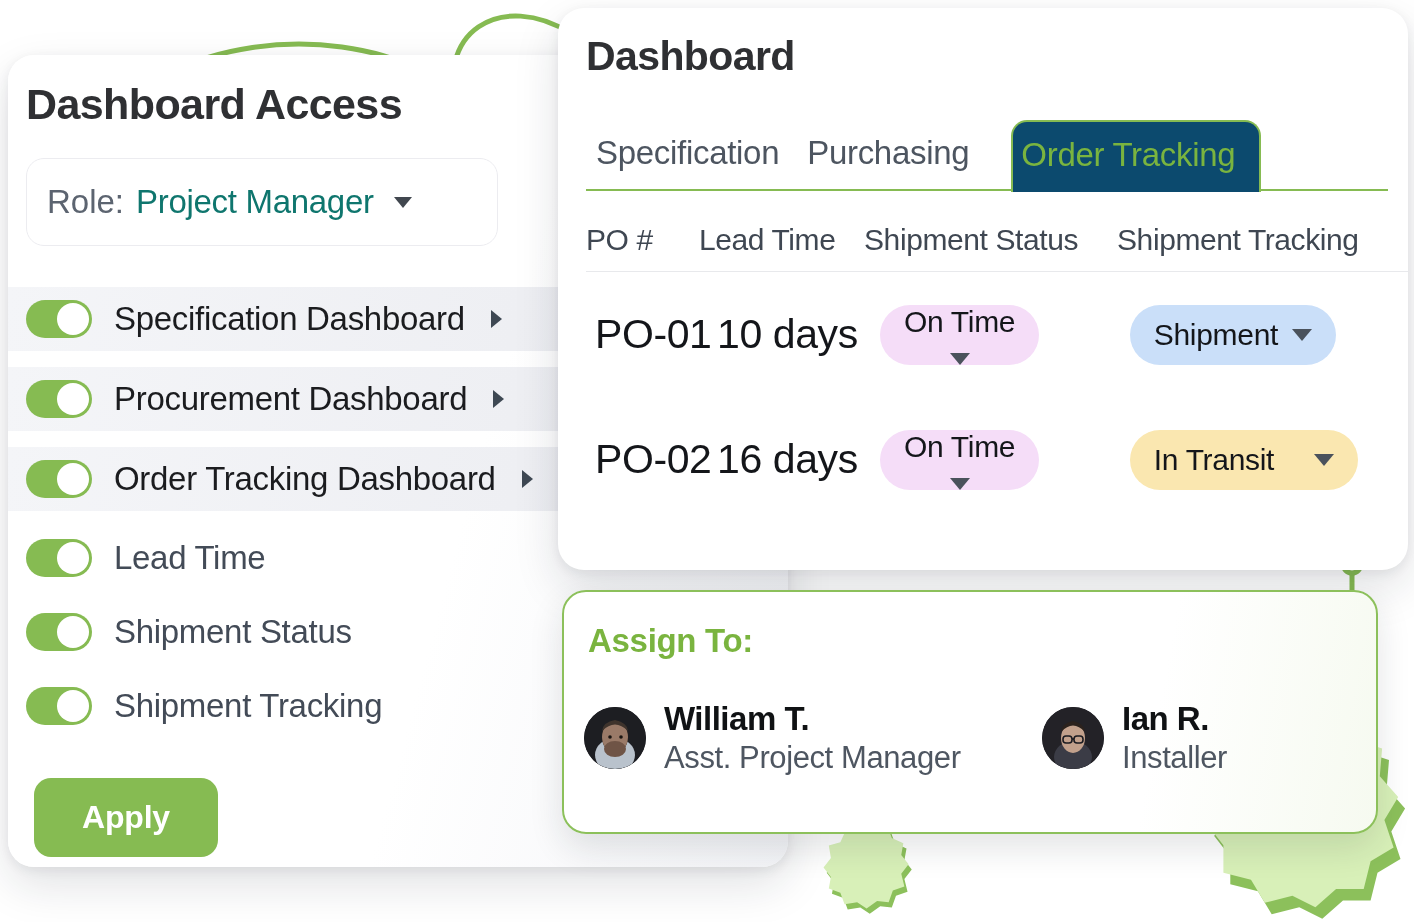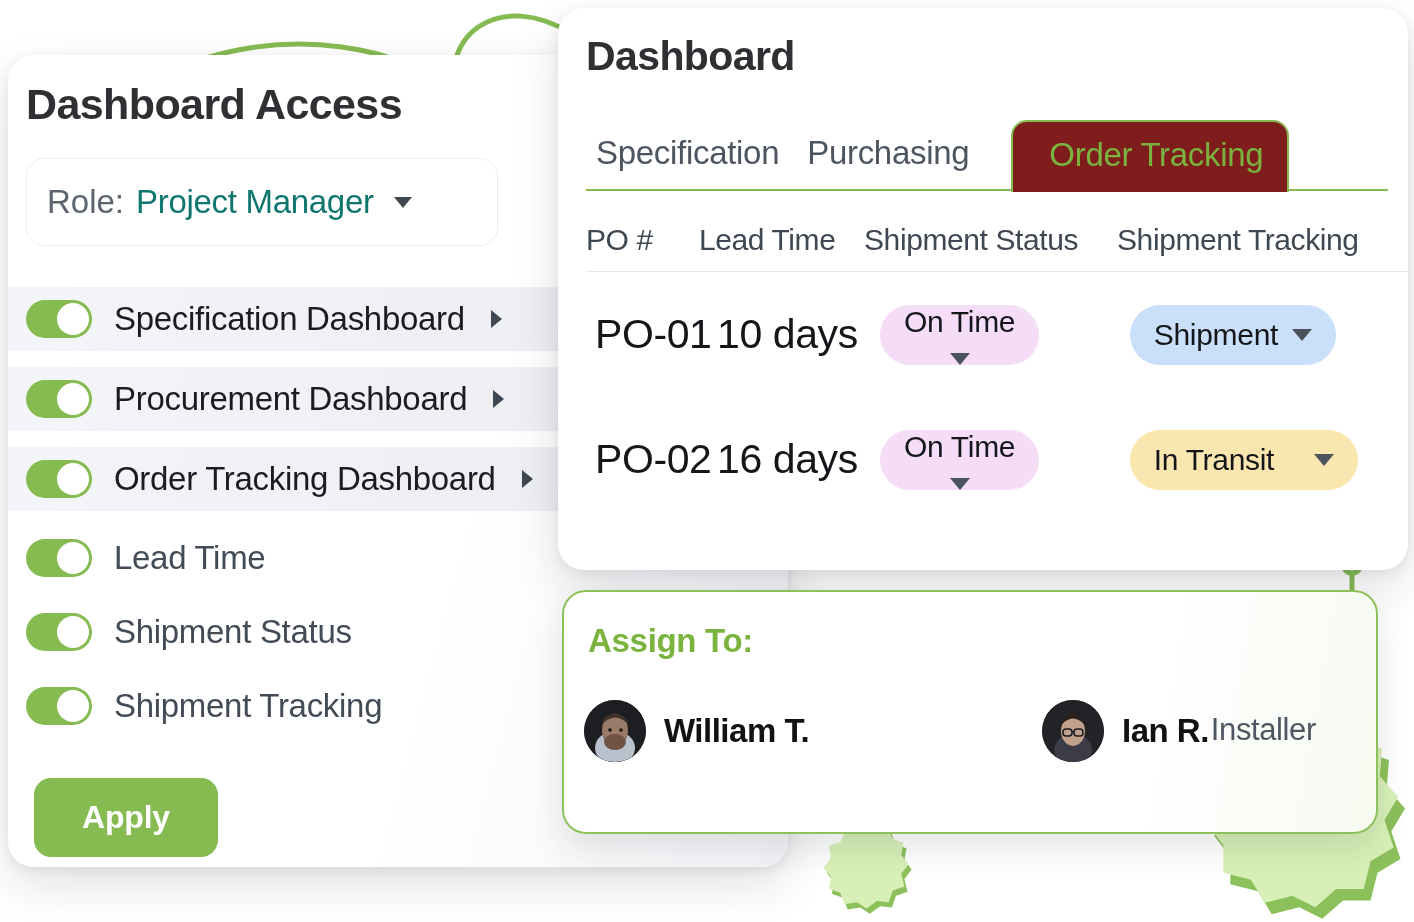--- a/index.html
+++ b/index.html
@@ -186,22 +186,22 @@
     background: transparent;
     border: none;
     font-family: "Liberation Sans", sans-serif;
     cursor: pointer;
   }
   .tab.active {
     color: #7ab43f;
     border: 2.5px solid #86bb52;
     border-bottom: none;
     border-radius: 16px 16px 0 0;
-    background: #7f1d1d;
-    padding: 14px 24px 18px 36px;
+    background: #0c4a6e;
+    padding: 14px 24px 18px 8px;
     margin-left: 24px;
     margin-bottom: -2.5px;
     position: relative;
     z-index: 2;
   }
 
   #order-table {
     position: absolute;
     left: 28px;
     top: 200px;
@@ -280,21 +280,21 @@
   #person-0 { left: 20px; top: 108px; }
   #person-1 { left: 478px; top: 108px; }
 
   .avatar {
     width: 62px; height: 62px;
     border-radius: 50%;
     flex: 0 0 auto;
     overflow: hidden;
     background: #23242a;
   }
-  .person-text { display: flex; flex-direction: row; gap: 2px; }
+  .person-text { display: flex; flex-direction: column; gap: 2px; }
   .person-name { font-size: 33px; font-weight: 700; color: #101214; letter-spacing: -0.5px; white-space: nowrap; }
   .person-role { font-size: 31px; color: #4e5661; letter-spacing: -0.4px; white-space: nowrap; }
 </style>
 </head>
 <body>
 
 <div id="stage">
 
   <svg id="curve-top" class="decor" viewBox="0 0 700 140">
     <path d="M100 140 C 170 45, 330 35, 420 80" fill="none" stroke="#86bb52" stroke-width="5"></path>
@@ -452,20 +452,21 @@
             <ellipse cx="31" cy="30" rx="13" ry="16" fill="#9a7a68"></ellipse>
             <path d="M18 24 Q31 11 44 24 Q44 16 31 13 Q19 15 18 24Z" fill="#3e332c"></path>
             <ellipse cx="31" cy="42" rx="11" ry="8" fill="#6f5446"></ellipse>
             <circle cx="26" cy="30" r="1.8" fill="#1a1512"></circle>
             <circle cx="37" cy="30" r="1.8" fill="#1a1512"></circle>
           </g>
         </svg>
       </span>
       <span class="person-text">
         <span class="person-name">William T.</span>
+        <span class="person-role">Asst. Project Manager</span>
       </span>
     </div>
 
     <div class="person" id="person-1">
       <span class="avatar">
         <svg viewBox="0 0 62 62" width="62" height="62">
           <defs>
               <clipPath id="c1">
                 <circle cx="31" cy="31" r="31"></circle>
               </clipPath>

